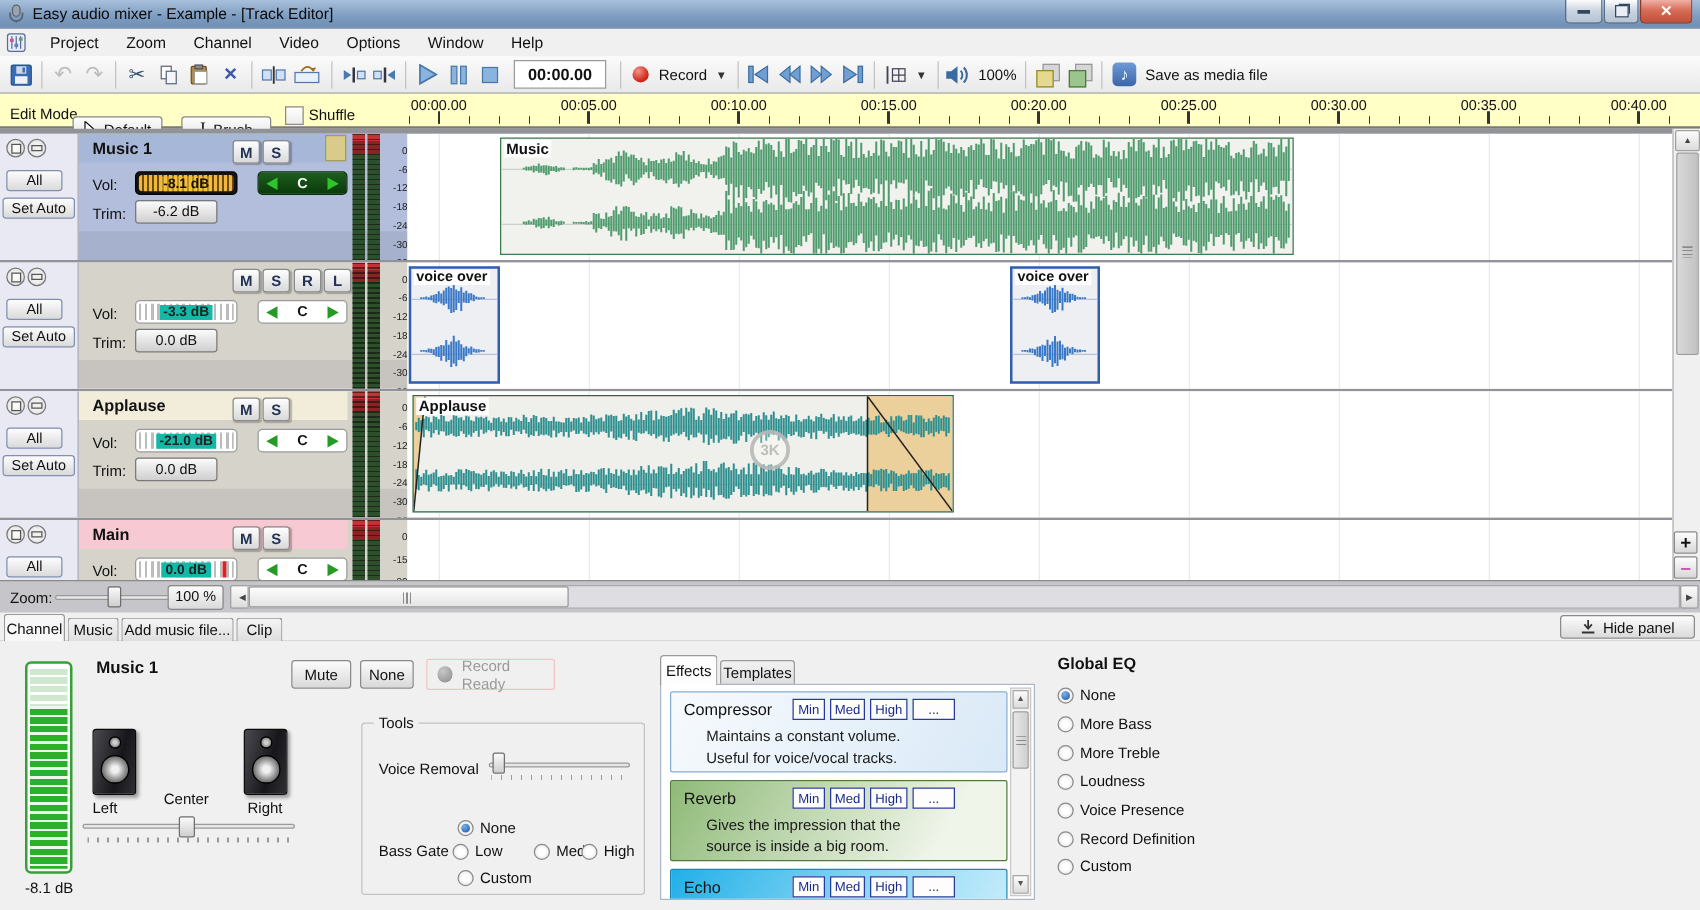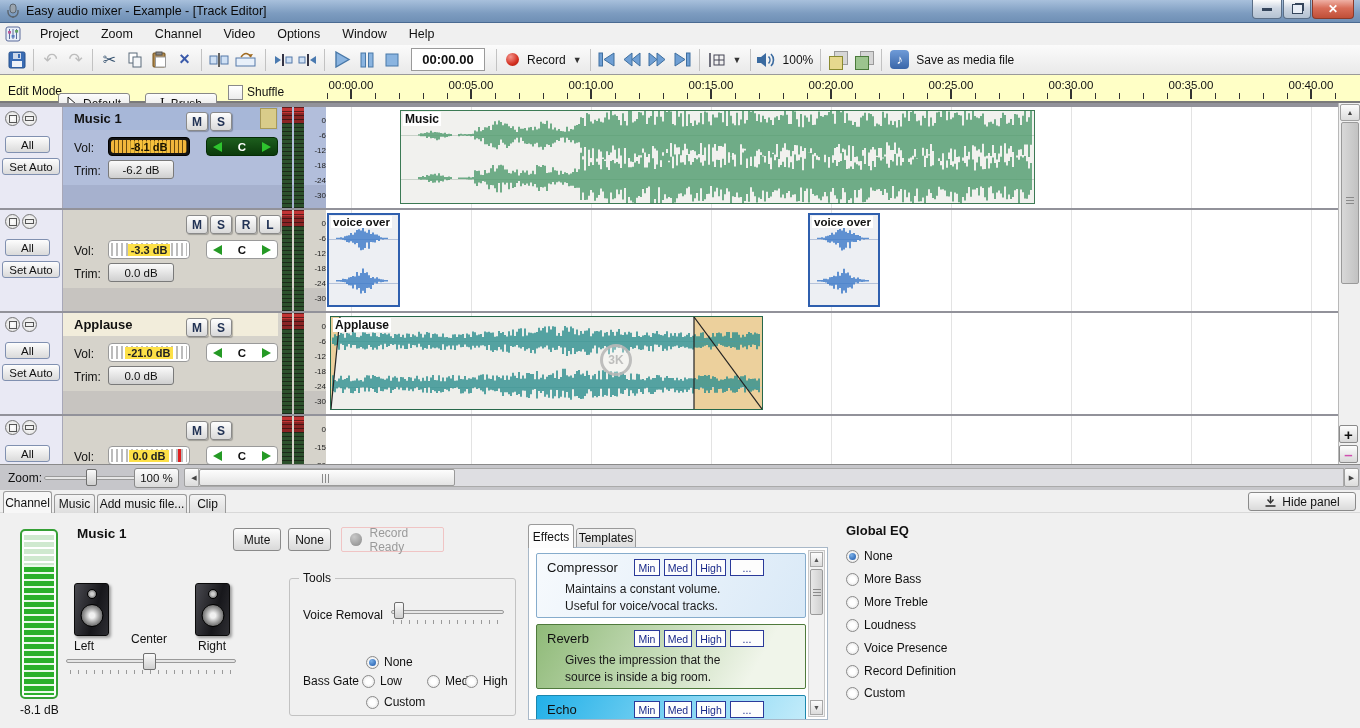--- a/index.html
+++ b/index.html
@@ -76,21 +76,21 @@
   .lblv{top:34px}.lblt{top:57px}
   .vol{position:absolute;left:108px;top:30px;width:82px;height:19px;border-radius:4px;box-sizing:border-box;
     display:flex;align-items:center;justify-content:center;font-size:11px;font-weight:bold;overflow:hidden}
   .vol.dark{background:#141414;border:1px solid #000}
   .vol.dark .stripes{position:absolute;inset:2px;border-radius:3px;
     background:repeating-linear-gradient(90deg,#f2b63c 0 3px,#6a4c10 3px 4px)}
   .vol.dark .vtext{position:relative;color:#1a1200;background:rgba(250,200,60,.55);padding:0 2px;border-radius:2px}
   .vol.light{background:#fff;border:1px solid #9a9a9a}
   .vol.light .stripes{position:absolute;inset:2px;
     background:repeating-linear-gradient(90deg,#bcbcbc 0 2px,transparent 2px 5px)}
-  .vol.light .vtext{position:relative;color:#222;background:#fde047;padding:0 3px}
+  .vol.light .vtext{position:relative;color:#222;background:#14b8a6;padding:0 3px}
   .redline{position:absolute;right:8px;top:2px;bottom:2px;width:3px;background:#e02020}
   .pan{position:absolute;left:206px;top:30px;width:72px;height:19px;border-radius:4px;box-sizing:border-box;
     display:flex;align-items:center;justify-content:space-between;padding:0 6px;font-size:11.5px;font-weight:bold}
   .pan.dark{background:linear-gradient(#1d5e1d,#0b3a0b);border:1px solid #052c05;color:#fff}
   .pan.light{background:#fff;border:1px solid #9a9a9a;color:#111}
   .arrL{width:0;height:0;border-top:5px solid transparent;border-bottom:5px solid transparent;border-right:9px solid #2ec42e}
   .arrR{width:0;height:0;border-top:5px solid transparent;border-bottom:5px solid transparent;border-left:9px solid #2ec42e}
   .pan.light .arrL{border-right-color:#259a25}.pan.light .arrR{border-left-color:#259a25}
   .trim{position:absolute;left:108px;top:53px;width:66px;height:19px;background:linear-gradient(#fbfbfb,#cfcfcf);
     border:1px solid #7a7a7a;border-radius:3px;font-size:11.5px;display:flex;align-items:center;justify-content:center;box-sizing:border-box}
@@ -589,20 +589,23 @@
       <div class="circ" style="left:22px">
           <span class="bar"></span>
         </div>
       <div class="sbtn" style="top:29px">All</div>
       <div class="sbtn" style="top:51px;left:2px;width:58px">Set Auto</div>
     </div>
   </div>
 
   <div class="track t4" style="top:313px">
     <div class="tctrl"></div>
+    <div class="ttitle">
+        <span class="tname">Main</span>
+      </div>
     <div class="msbtn" style="left:186px">M</div>
     <div class="msbtn" style="left:210px">S</div>
     <span class="lblv">Vol:</span>
     <div class="vol light">
         <div class="stripes"></div>
         <span class="vtext">0.0 dB</span>
         <span class="redline"></span>
       </div>
     <div class="pan light">
         <span class="arrL"></span>

